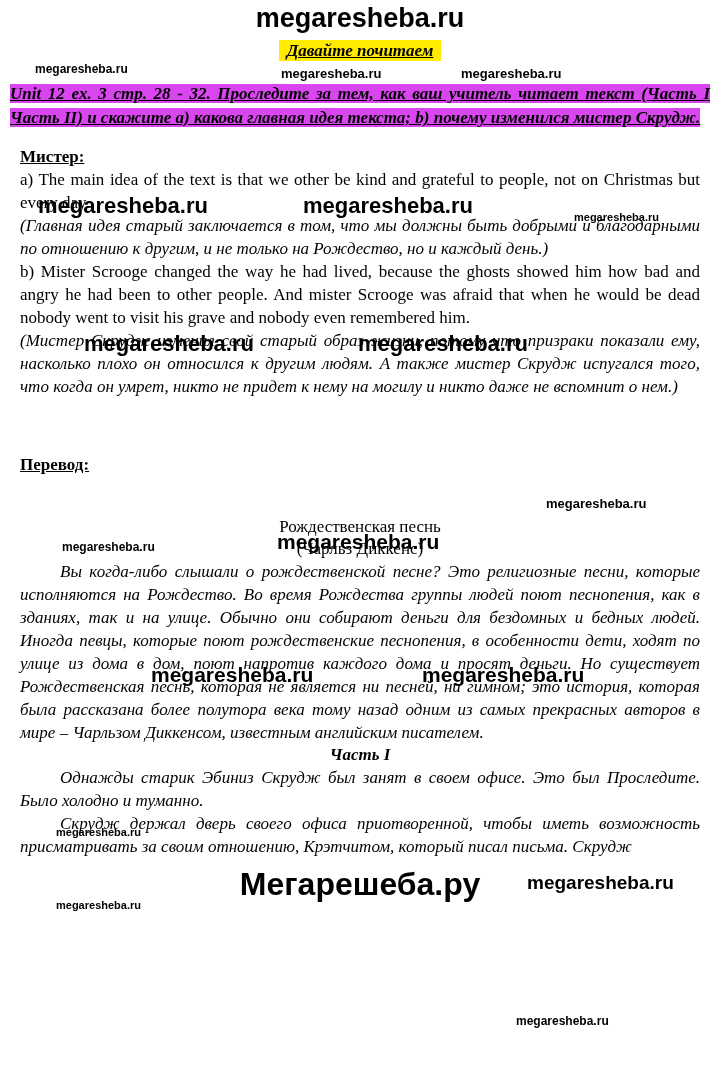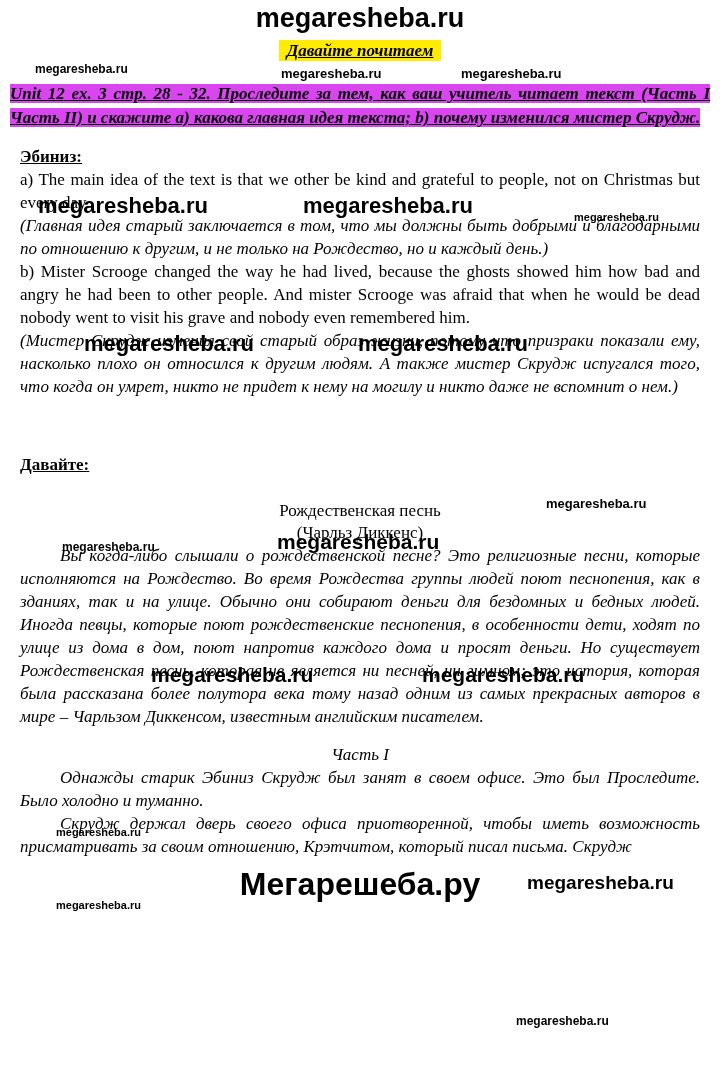--- a/index.html
+++ b/index.html
@@ -71,28 +71,28 @@
   }
   .it { font-style: italic; }
   .ind { text-indent: 40px; }
   .gap-a { margin-top: 40px; }
   .gap-b { margin-top: 20px; }
   .center-title {
     text-align: center;
     font-size: 17px;
     line-height: 22px;
   }
-  .center-title.first { margin-top: 24px; }
+  .center-title.first { margin-top: 40px; }
   .intro { margin-top: 28px; }
   .center-part {
-    margin-top: 16px;
     text-align: center;
     font-size: 17px;
     line-height: 22px;
     font-style: italic;
+    font-weight: bold;
   }
   .footer-title {
     margin-top: 10px;
     text-align: center;
     font-family: "Liberation Sans", sans-serif;
     font-weight: bold;
     font-size: 32px;
     line-height: 32px;
   }
   
@@ -129,29 +129,29 @@
   <div class="header-title">megaresheba.ru</div>
 
   <div class="yellow-line">
     <span class="hl-yellow">Давайте почитаем</span>
   </div>
 
   <div class="task">
     <span class="hl-green">Unit 12 ex. 3 стр. 28 - 32. Проследите за тем, как ваш учитель читает текст (Часть I Часть II) и скажите а) какова главная идея текста; b) почему изменился мистер Скрудж.</span>
   </div>
 
-  <div class="label-h">Эбиниз:</div>
+  <div class="label-h">Мистер:</div>
 
   <p class="para gap-a">a) The main idea of the text is that we other be kind and grateful to people, not on Christmas but every day.</p>
   <p class="para it">(Главная идея старый заключается в том, что мы должны быть добрыми и благодарными по отношению к другим, и не только на Рождество, но и каждый день.)</p>
 
   <p class="para gap-b">b) Mister Scrooge changed the way he had lived, because the ghosts showed him how bad and angry he had been to other people. And mister Scrooge was afraid that when he would be dead nobody went to visit his grave and nobody even remembered him.</p>
   <p class="para it">(Мистер Скрудж изменил свой старый образ жизни, потому что призраки показали ему, насколько плохо он относился к другим людям. А также мистер Скрудж испугался того, что когда он умрет, никто не придет к нему на могилу и никто даже не вспомнит о нем.)</p>
 
-  <div class="label-h trans">Давайте:</div>
+  <div class="label-h trans">Перевод:</div>
 
   <div class="center-title first">Рождественская песнь</div>
   <div class="center-title">(Чарльз Диккенс)</div>
 
   <p class="para it ind intro">Вы когда-либо слышали о рождественской песне? Это религиозные песни, которые исполняются на Рождество. Во время Рождества группы людей поют песнопения, как в зданиях, так и на улице. Обычно они собирают деньги для бездомных и бедных людей. Иногда певцы, которые поют рождественские песнопения, в особенности дети, ходят по улице из дома в дом, поют напротив каждого дома и просят деньги. Но существует Рождественская песнь, которая не является ни песней, ни гимном; это история, которая была рассказана более полутора века тому назад одним из самых прекрасных авторов в мире – Чарльзом Диккенсом, известным английским писателем.</p>
 
   <div class="center-part">Часть I</div>
 
   <p class="para it ind">Однажды старик Эбиниз Скрудж был занят в своем офисе. Это был Проследите. Было холодно и туманно.</p>
   <p class="para it ind">Скрудж держал дверь своего офиса приотворенной, чтобы иметь возможность присматривать за своим отношению, Крэтчитом, который писал письма. Скрудж</p>

